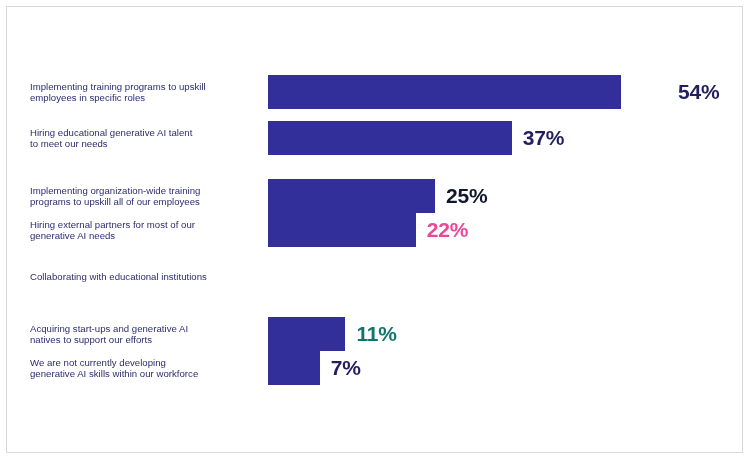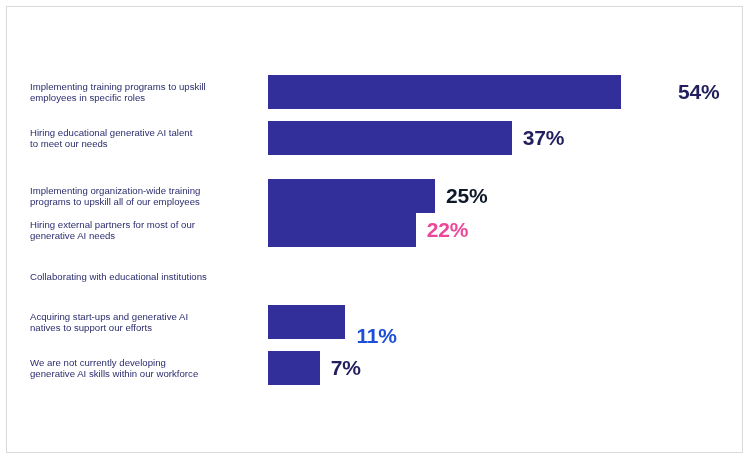--- a/index.html
+++ b/index.html
@@ -117,26 +117,26 @@
         <div class="cat-label">Hiring external partners for most of our
 generative AI needs</div>
         <div class="bar-track">
           <div class="bar" style="width: 147.8px; height: 34px; background: rgb(50, 47, 155);"></div>
           <div class="value-label" style="left: 158.8px; color: #ec4899;">22%</div>
         </div>
       </div>
       <div class="row" style="top: 259px;">
         <div class="cat-label">Collaborating with educational institutions</div>
       </div>
-      <div class="row" style="top: 305px;">
+      <div class="row" style="top: 317px;">
         <div class="cat-label">Acquiring start-ups and generative AI
 natives to support our efforts</div>
         <div class="bar-track">
           <div class="bar" style="width: 77.4px; height: 34px; background: rgb(50, 47, 155);"></div>
-          <div class="value-label" style="left: 88.4px; color: #1d4ed8; margin-top: 14px;">11%</div>
+          <div class="value-label" style="left: 88.4px; color: #0f766e;">11%</div>
         </div>
       </div>
       <div class="row" style="top: 351px;">
         <div class="cat-label">We are not currently developing
 generative AI skills within our workforce</div>
         <div class="bar-track">
           <div class="bar" style="width: 51.8px; height: 34px; background: rgb(50, 47, 155);"></div>
           <div class="value-label" style="left: 62.8px; color: rgb(35, 31, 94);">7%</div>
         </div>
       </div>

